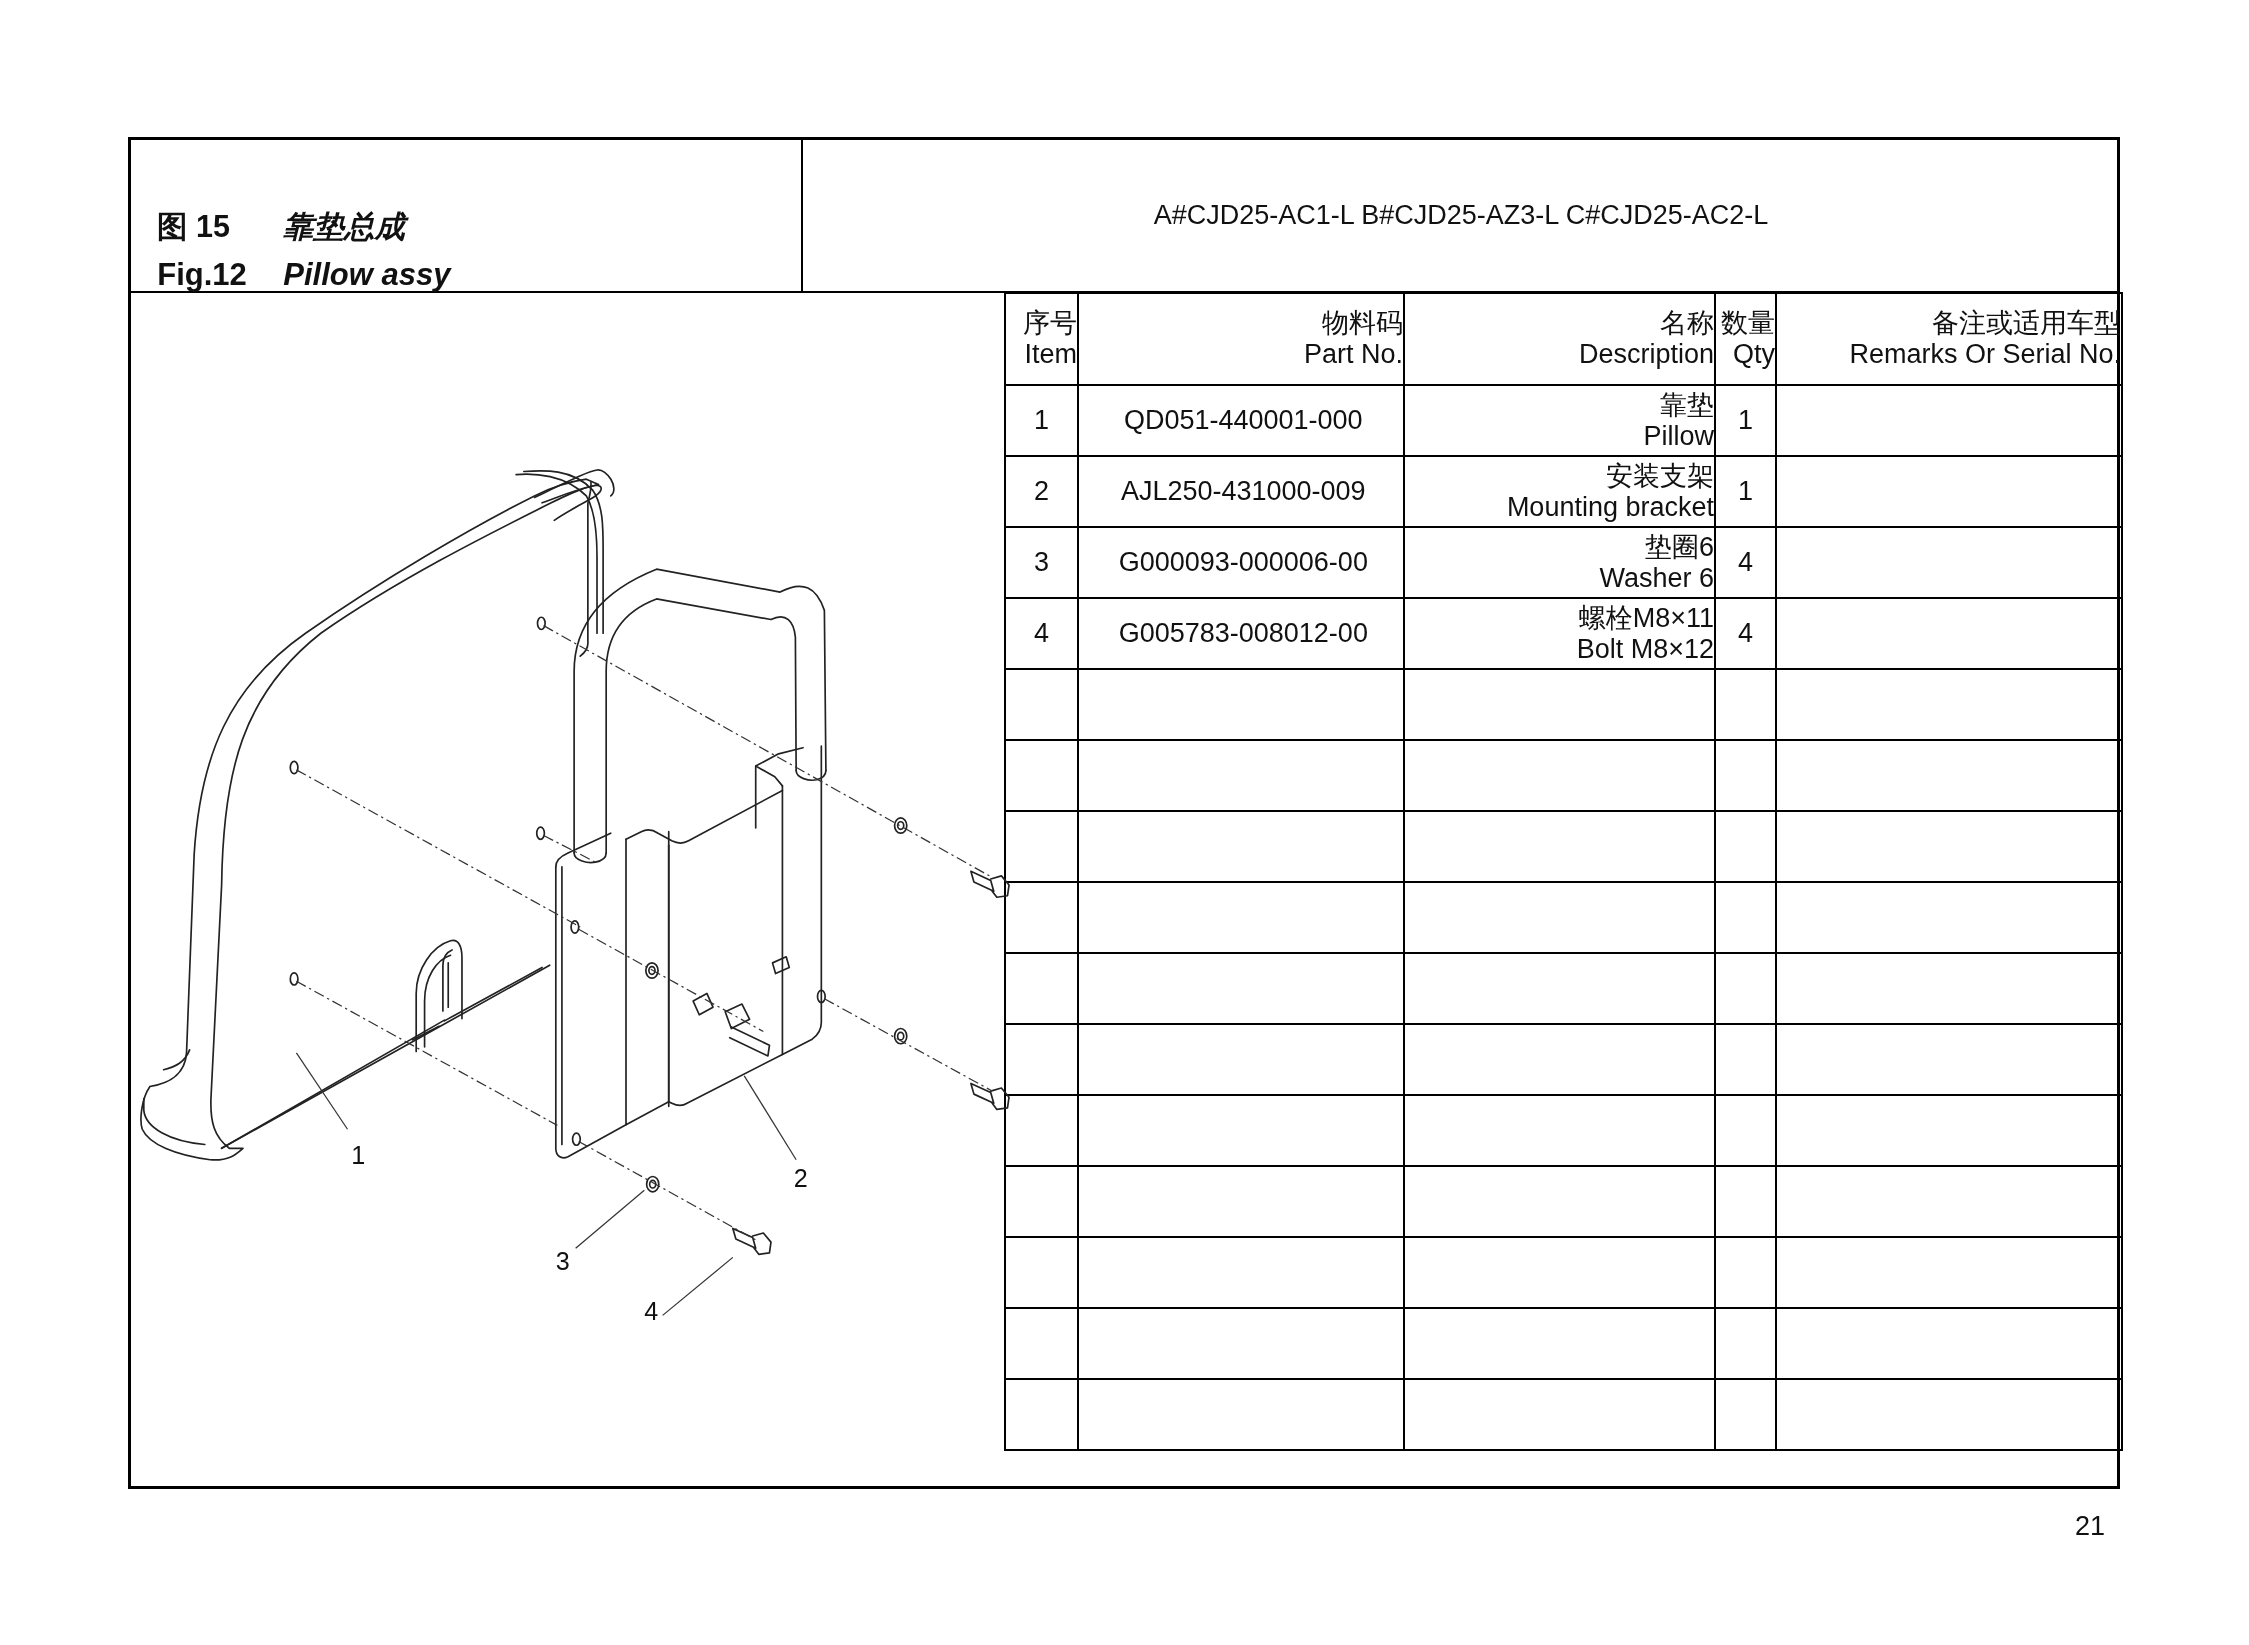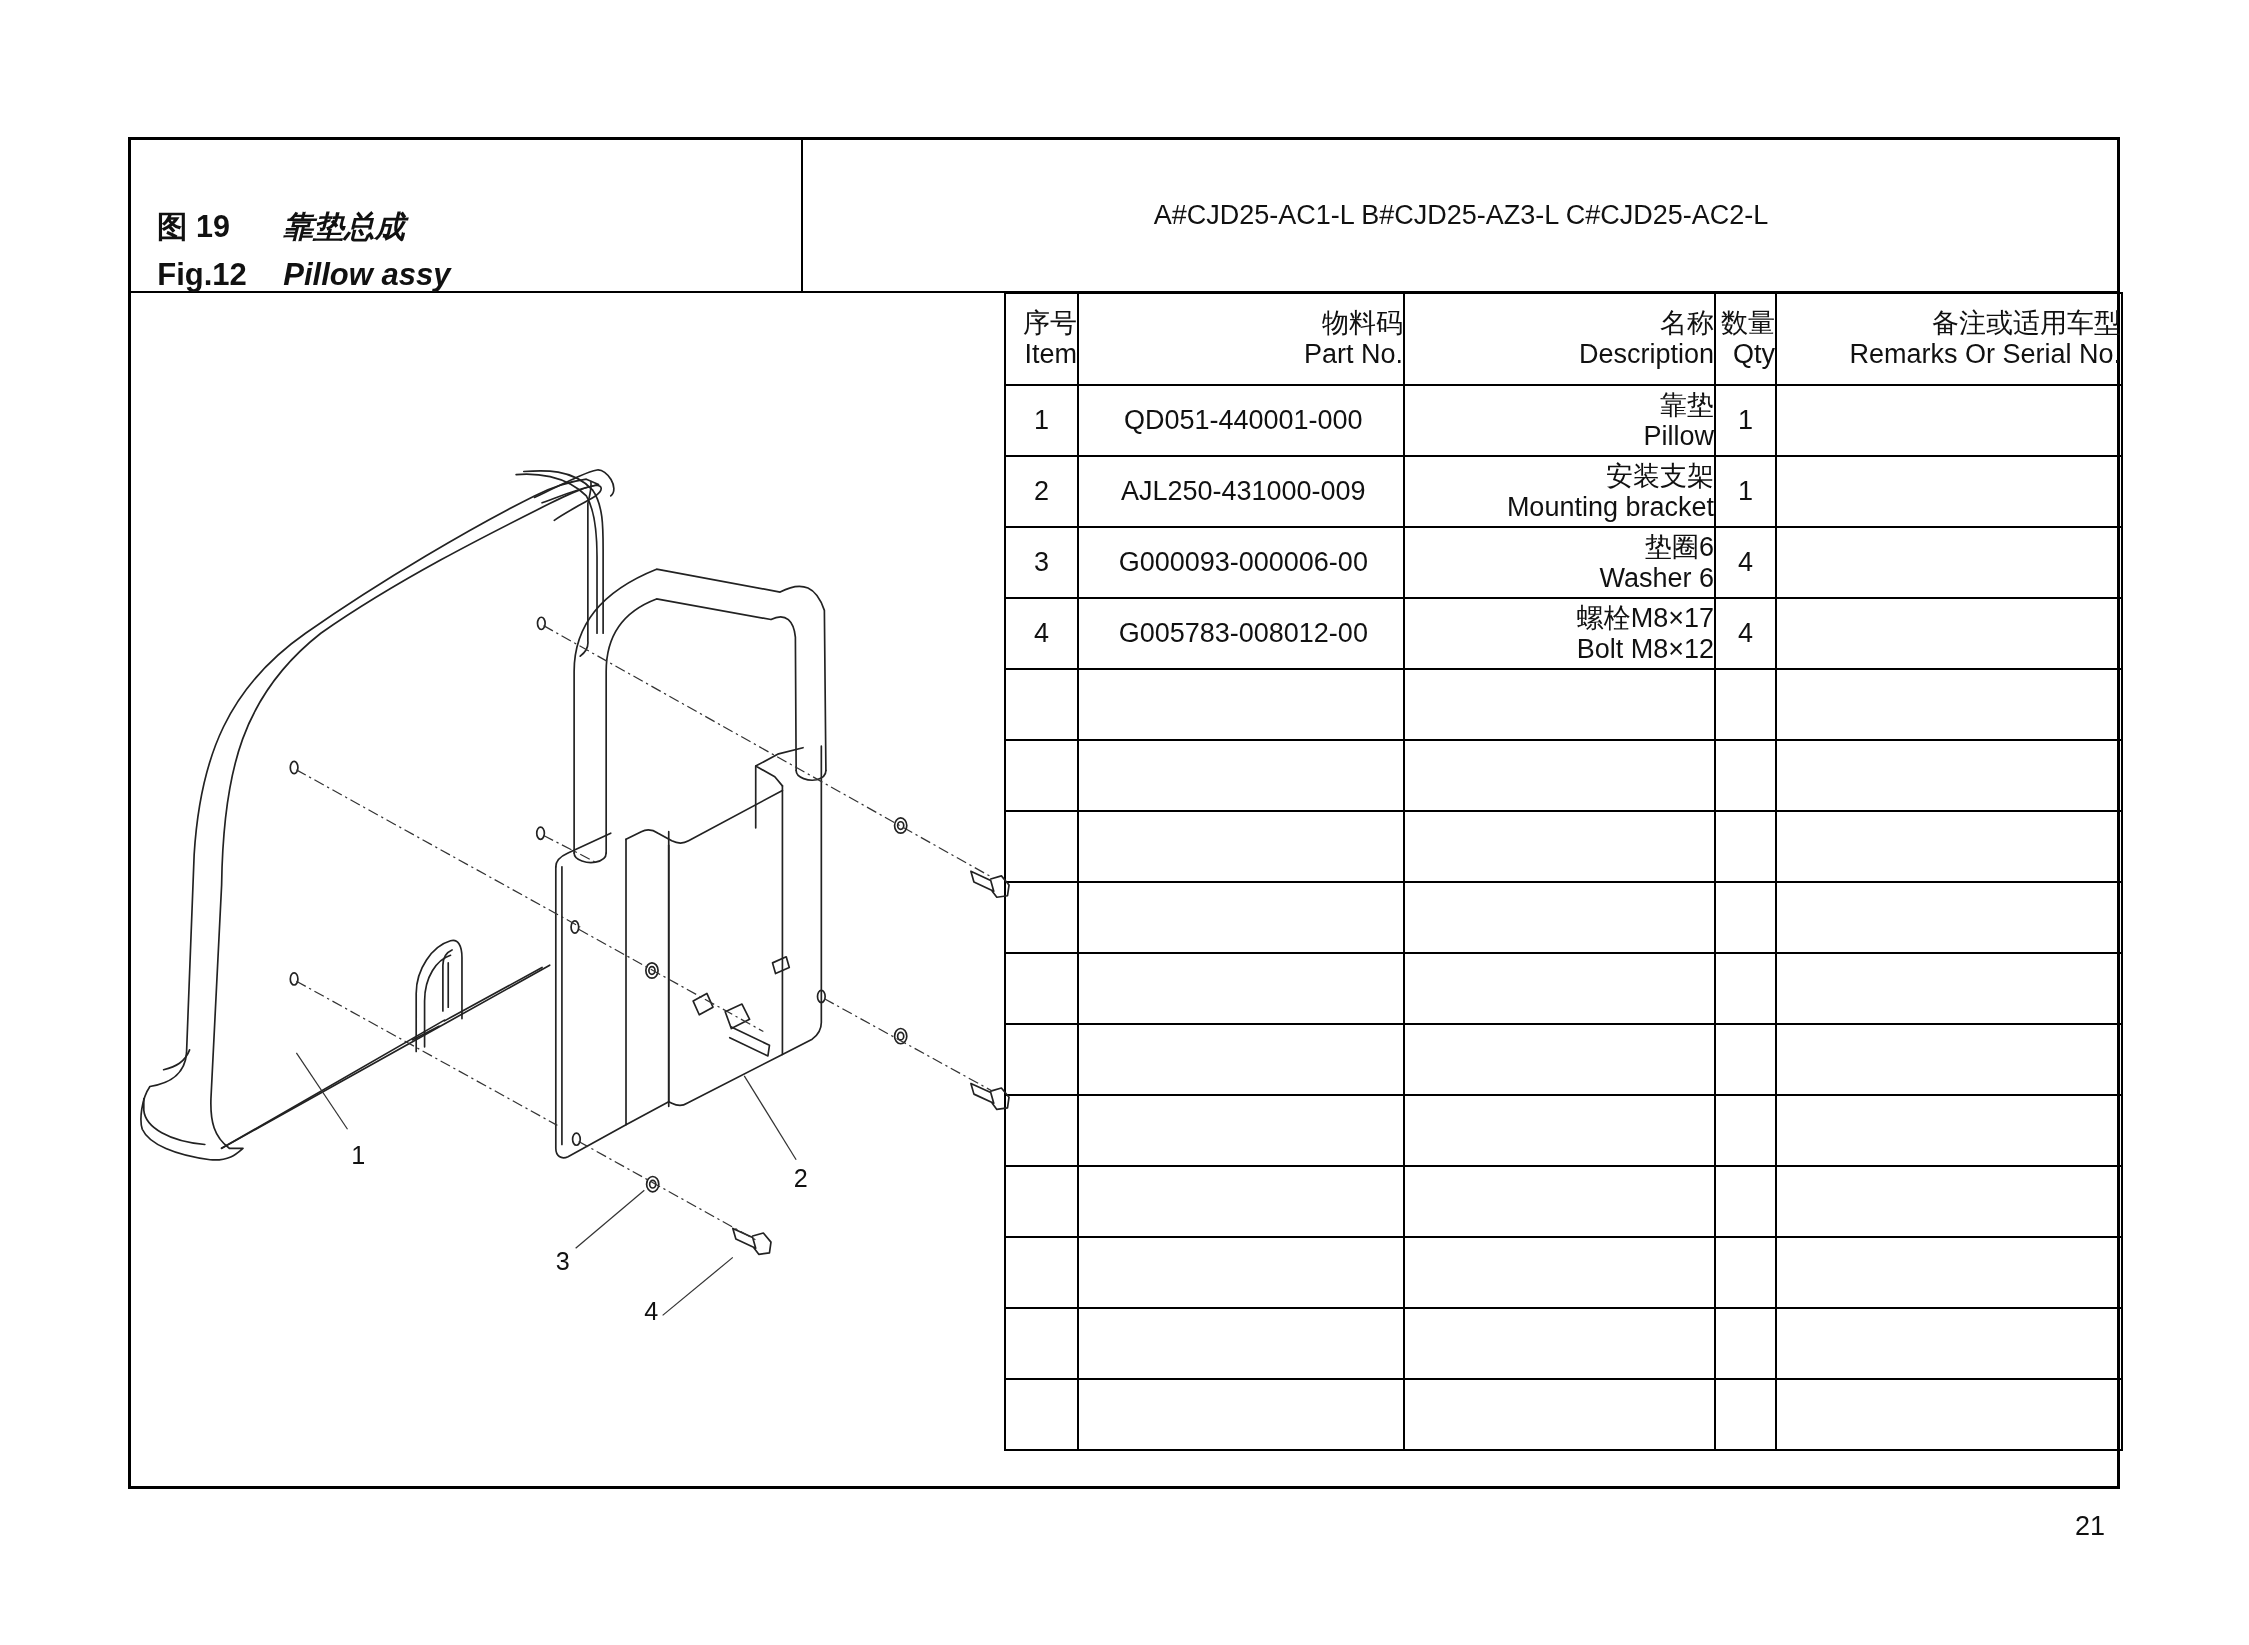--- a/index.html
+++ b/index.html
@@ -29,21 +29,21 @@
 </style>
 </head>
 <body>
 
 <div class="abs frame"></div>
 
 <div class="vline" style="left:801px; top:139px; height:153px;"></div>
 <div class="hline" style="left:131px; top:291px; width:1987px;"></div>
 
 <div class="abs title-cn">
-  <span class="num">图 19</span><span class="cn">靠垫总成</span>
+  <span class="num">图 15</span><span class="cn">靠垫总成</span>
 </div>
 <div class="abs title-en">
   <span class="num">Fig.12</span><span class="en">Pillow assy</span>
 </div>
 
 <div class="abs models">A#CJD25-AC1-L B#CJD25-AZ3-L C#CJD25-AC2-L</div>
 
 <table class="parts">
   <colgroup>
     <col style="width:73px">
@@ -104,21 +104,21 @@
           <span class="desc-cn">垫圈6</span>
           <span class="desc-en">Washer 6</span>
         </td>
       <td class="c-qty">4</td>
       <td></td>
     </tr>
     <tr class="row">
       <td class="c-item">4</td>
       <td class="c-part">G005783-008012-00</td>
       <td class="c-desc">
-          <span class="desc-cn">螺栓M8×17</span>
+          <span class="desc-cn">螺栓M8×11</span>
           <span class="desc-en">Bolt M8×12</span>
         </td>
       <td class="c-qty">4</td>
       <td></td>
     </tr>
     <tr class="row">
       <td class="c-item"></td>
       <td class="c-part"></td>
       <td class="c-desc">
           <span class="desc-cn"></span>

